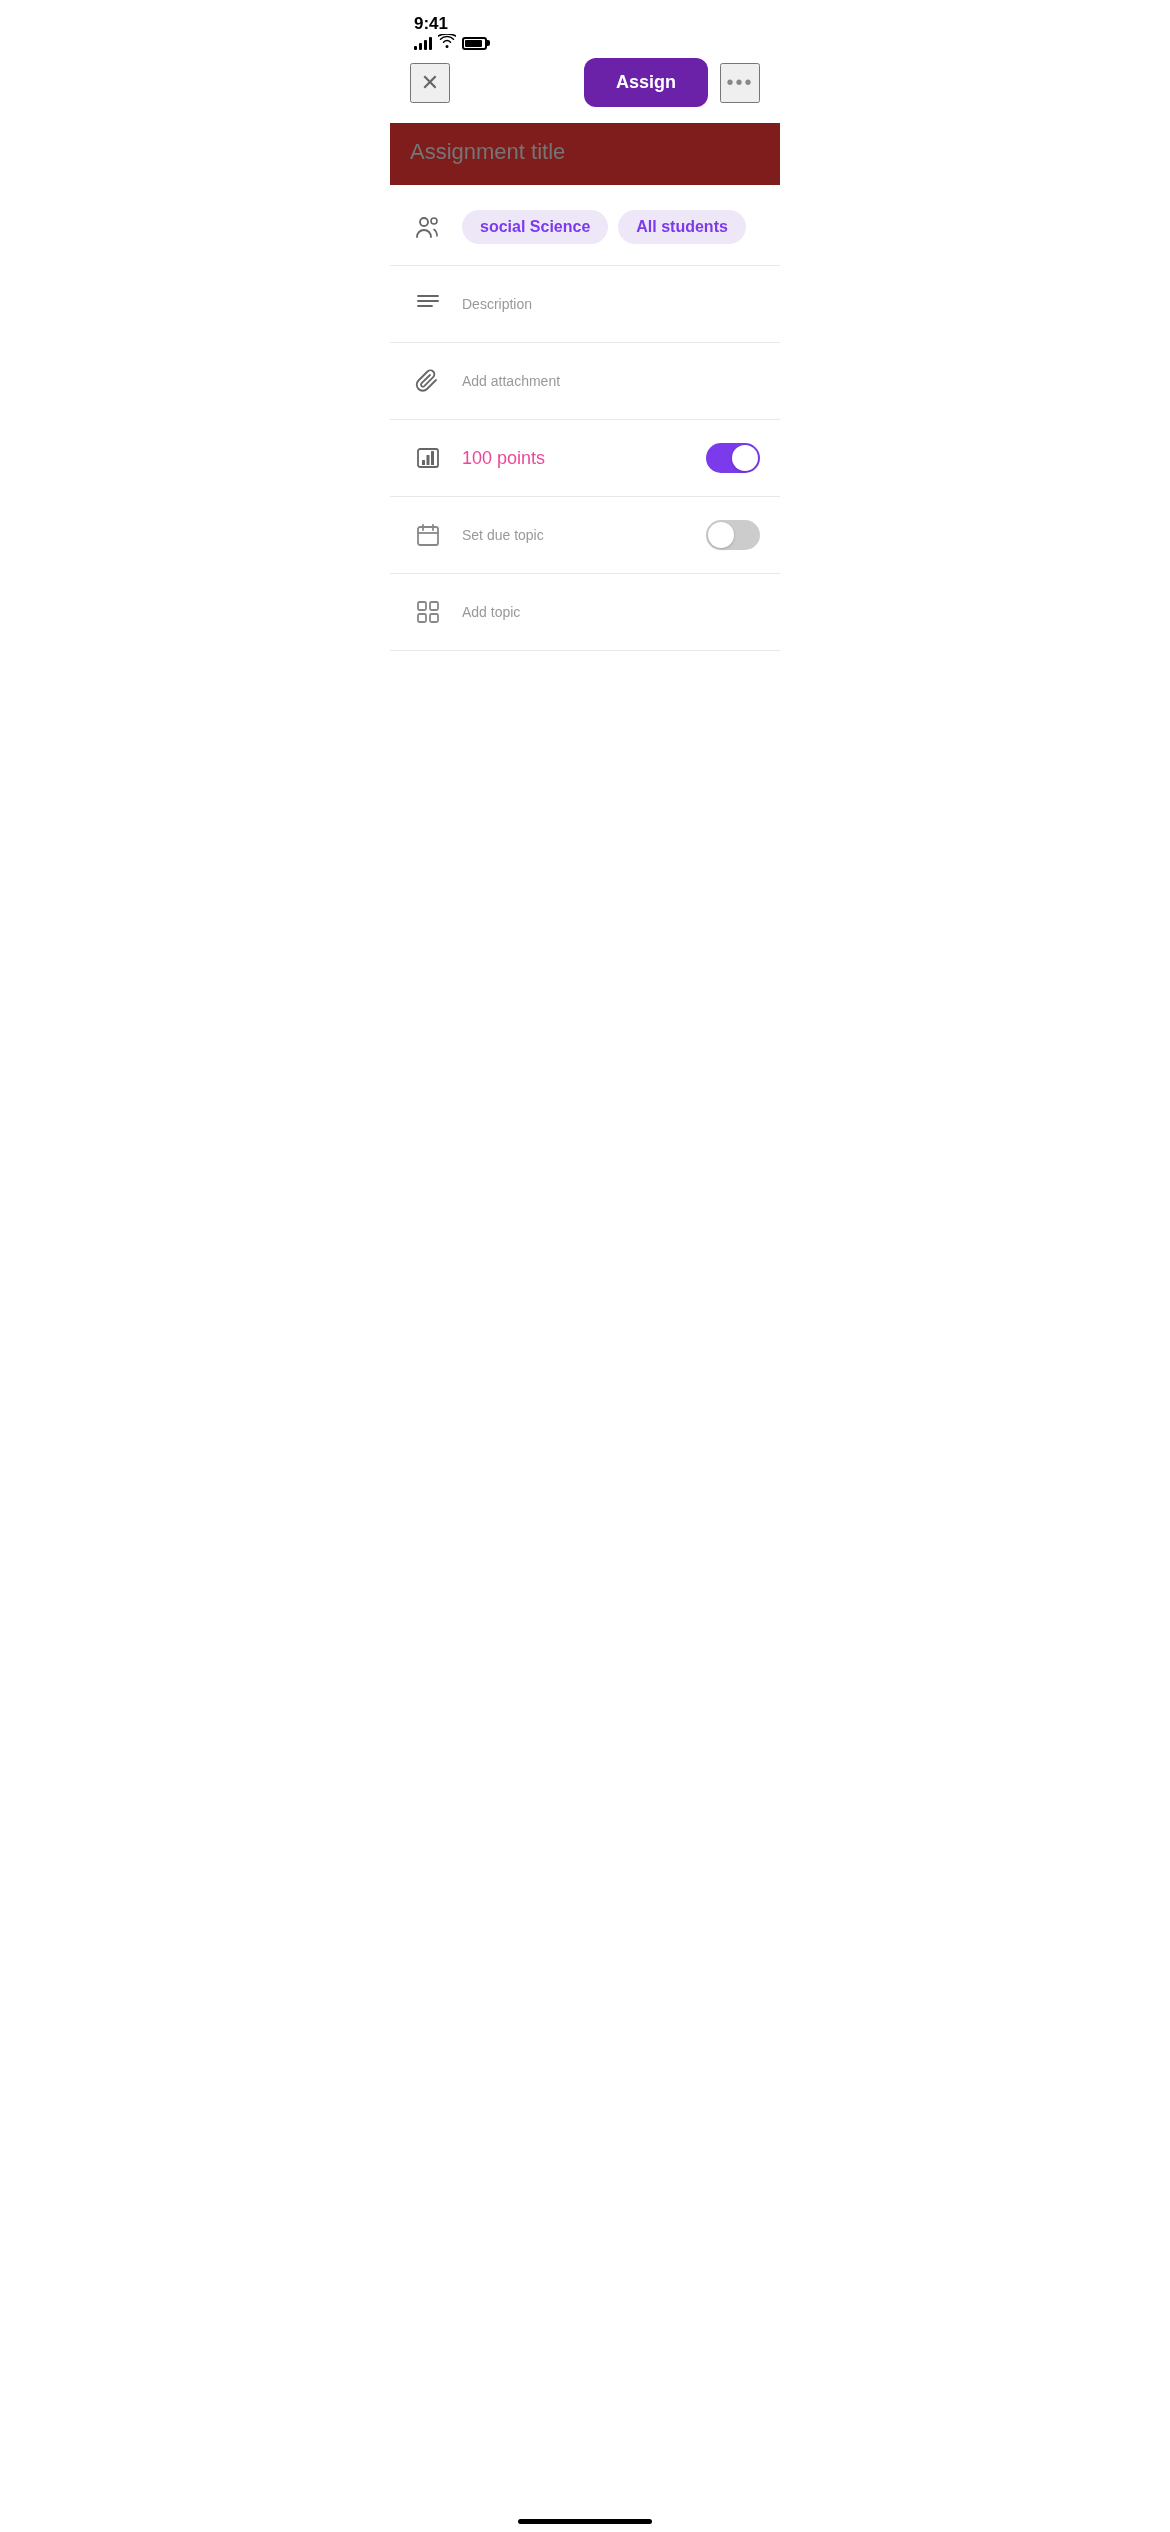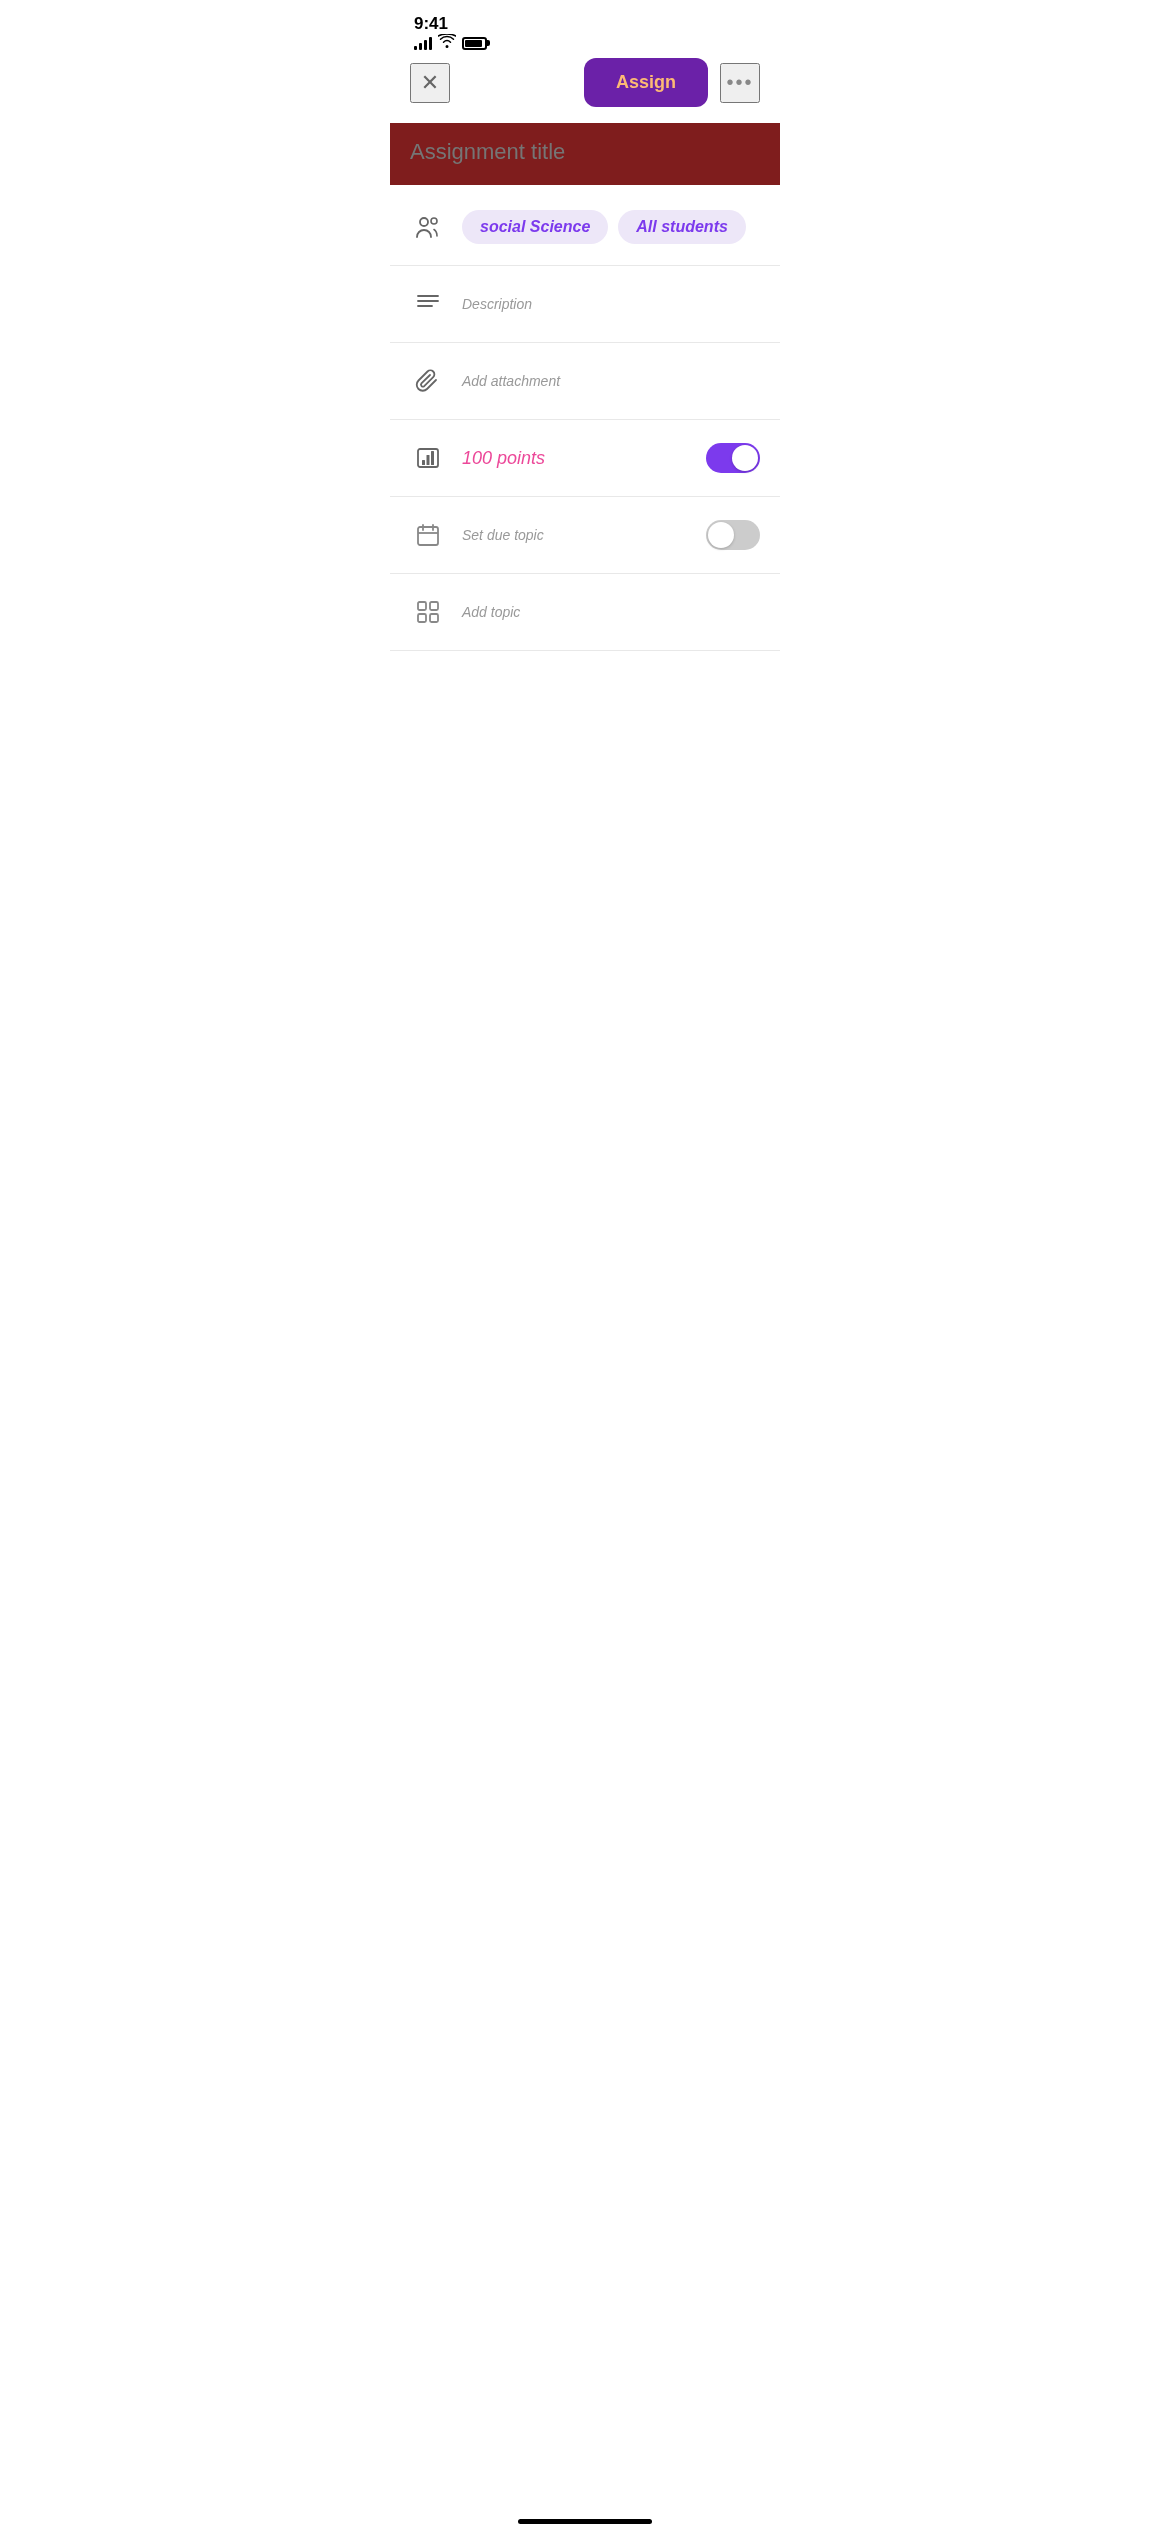--- a/index.html
+++ b/index.html
@@ -114,21 +114,21 @@
     }
 
     .toolbar-right {
       display: flex;
       align-items: center;
       gap: 12px;
     }
 
     .assign-btn {
       background: #6b21a8;
-      color: #fdba74;
+      color: #ffffff;
       border: none;
       border-radius: 12px;
       padding: 14px 32px;
       font-size: 18px;
       font-weight: 600;
       cursor: pointer;
     }
 
     .more-btn {
       width: 40px;
@@ -178,21 +178,20 @@
       flex-shrink: 0;
       color: #666;
     }
 
     .row-content {
       flex: 1;
       display: flex;
       align-items: center;
       gap: 10px;
       flex-wrap: wrap;
-      font-style: italic;
     }
 
     .row-label {
       font-size: 14px;
       color: #999;
     }
 
     .row-label-dark {
       font-size: 18px;
       color: #ec4899;

